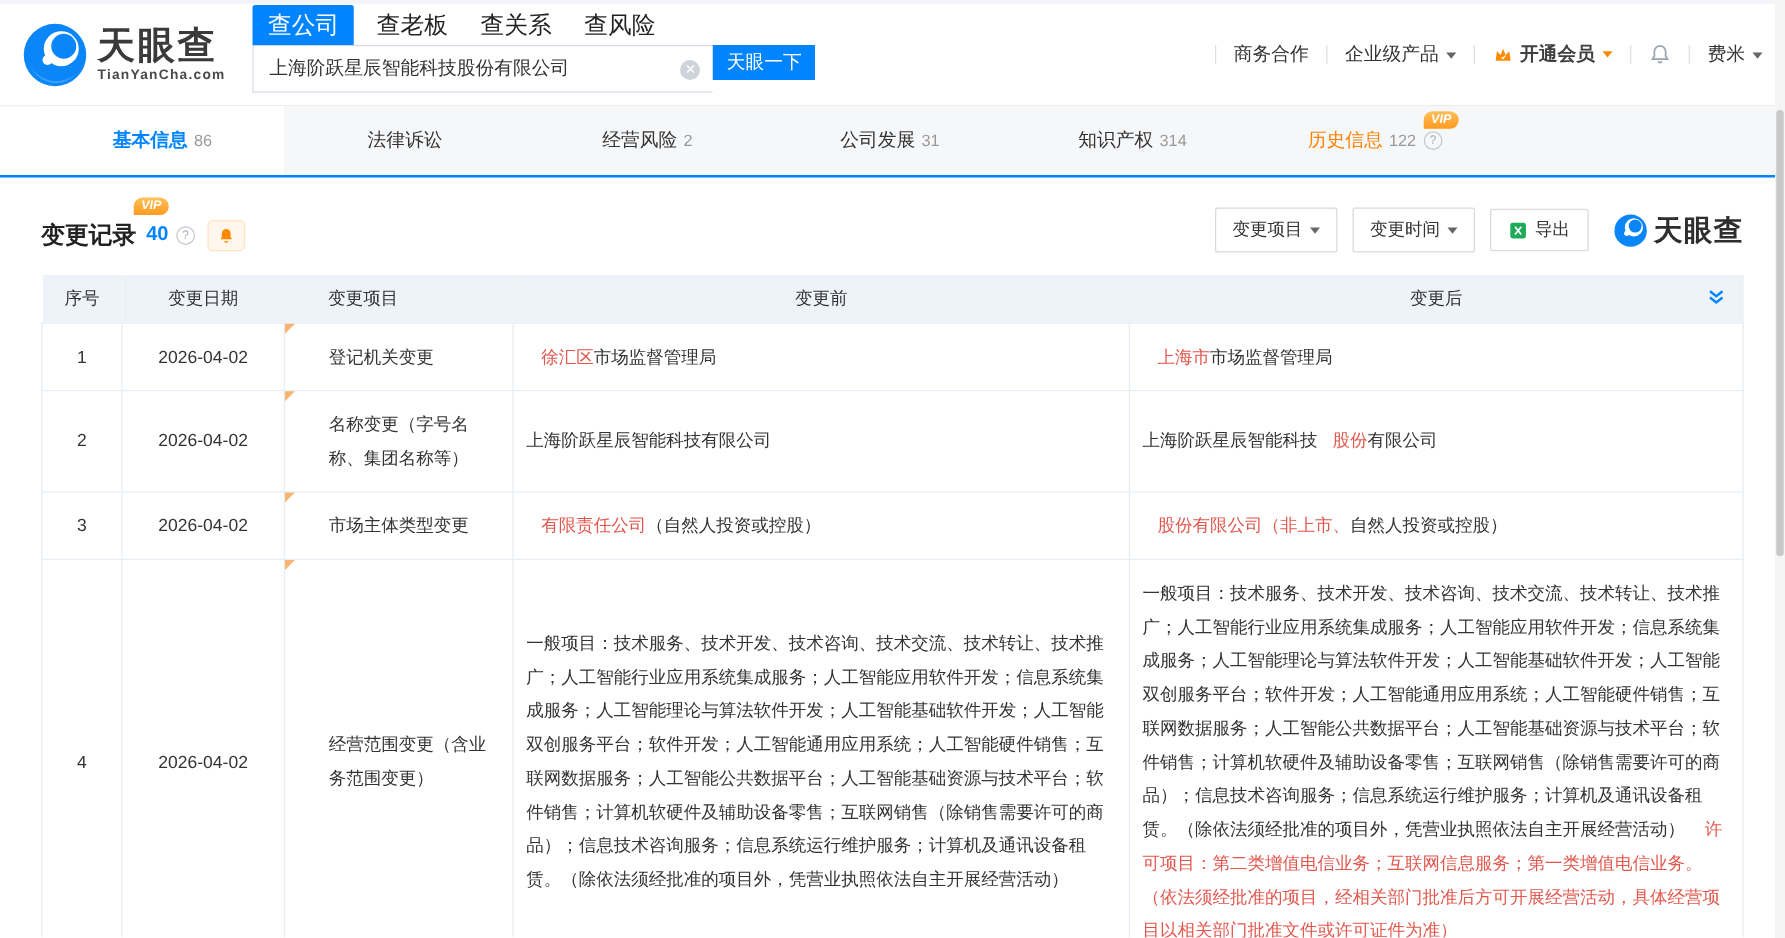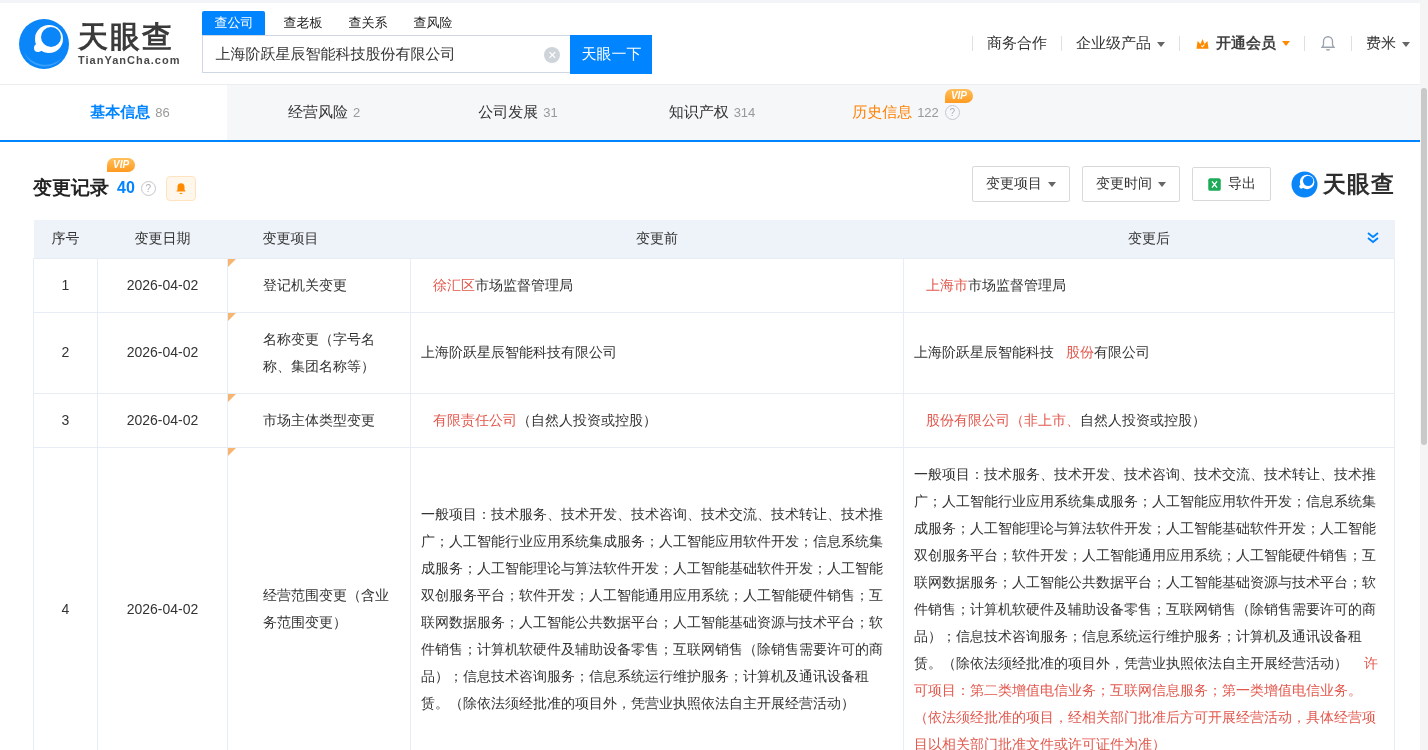--- a/index.html
+++ b/index.html
@@ -12,27 +12,27 @@
   .logo-area { display:flex; align-items:center; }
   .logo-icon { width:52px; height:52px; }
   .logo-text { margin-left:8px; }
   .logo-text .brand { font-size:30px; font-weight:bold; color:#3a3a3a; letter-spacing:2px; line-height:30px; }
   .logo-text .domain { font-size:11px; font-weight:bold; color:#4a4a4a; letter-spacing:1px; margin-top:2px; }
   .red-badge { margin-left:10px; background:#e0192a; color:#fff; padding:5px 9px; border-radius:2px; line-height:16px; }
   .red-badge .l1 { font-size:13px; letter-spacing:4px; font-weight:bold; }
   .red-badge .l2 { font-size:13px; letter-spacing:1px; font-weight:bold; margin-top:1px; }
   .search-area { margin-left:22px; }
   .search-tabs { display:flex; align-items:flex-end; height:22px; }
-  .search-tab { font-size:13px; color:#222; margin-right:26px; padding:3px 0; cursor:pointer; }
+  .search-tab { font-size:19px; color:#222; margin-right:26px; padding:3px 0; cursor:pointer; }
   .search-tab.active { background:#0084ff; color:#fff; padding:3px 12px; margin-right:18px; border-radius:2px 2px 0 0; }
   .search-row { display:flex; }
   .search-input-wrap { position:relative; width:368px; height:38px; border:1px solid #cfd8e2; border-right:none; }
   .search-input-wrap input { width:100%; height:100%; border:none; outline:none; padding:0 34px 0 12px; font-size:15px; color:#333; font-family:inherit; }
   .clear-icon { position:absolute; right:10px; top:11px; width:16px; height:16px; border-radius:50%; background:#cfd4da; color:#fff; font-size:11px; line-height:16px; text-align:center; cursor:pointer; }
-  .search-btn { width:82px; height:39px; background:#0084ff; color:#fff; border:none; font-size:15px; cursor:pointer; font-family:Liberation Sans, sans-serif; }
+  .search-btn { width:82px; height:28px; background:#0084ff; color:#fff; border:none; font-size:15px; cursor:pointer; font-family:Liberation Sans, sans-serif; }
   .header-right { margin-left:auto; display:flex; align-items:center; font-size:15px; }
   .apps-btn { display:flex; align-items:center; background:#e9f3ff; color:#0084ff; padding:8px 10px; border-radius:4px; cursor:pointer; }
   .apps-btn .grid { display:inline-grid; grid-template-columns:7px 7px; grid-gap:2px; margin-right:6px; }
   .apps-btn .grid i { width:7px; height:7px; background:#0084ff; border-radius:1.5px; }
   .caret { display:inline-block; width:0; height:0; border-left:4px solid transparent; border-right:4px solid transparent; border-top:5px solid #666; margin-left:6px; vertical-align:middle; }
   .caret.blue { border-top-color:#3f5166; }
   .caret.orange { border-top-color:#ff8a00; }
   .hr-sep { width:1px; height:15px; background:#e0e0e0; margin:0 14px; }
   .hr-link { color:#333; cursor:pointer; }
   .vip-link { color:#404040; font-weight:bold; cursor:pointer; display:flex; align-items:center; }
@@ -141,20 +141,23 @@
     <span class="hr-link"><span>费米</span><span class="caret"></span></span>
   </nav>
 </header>
 
 <div class="tabbar">
   <div class="lead"></div>
   <div style="display:flex;" id="page-tabs">
       <div class="page-tab active">
         <span>基本信息</span>
         <span class="cnt">86</span>
+      </div>
+      <div class="page-tab">
+        <span>法律诉讼</span>
       </div>
       <div class="page-tab">
         <span>经营风险</span>
         <span class="cnt">2</span>
       </div>
       <div class="page-tab">
         <span>公司发展</span>
         <span class="cnt">31</span>
       </div>
       <div class="page-tab">

